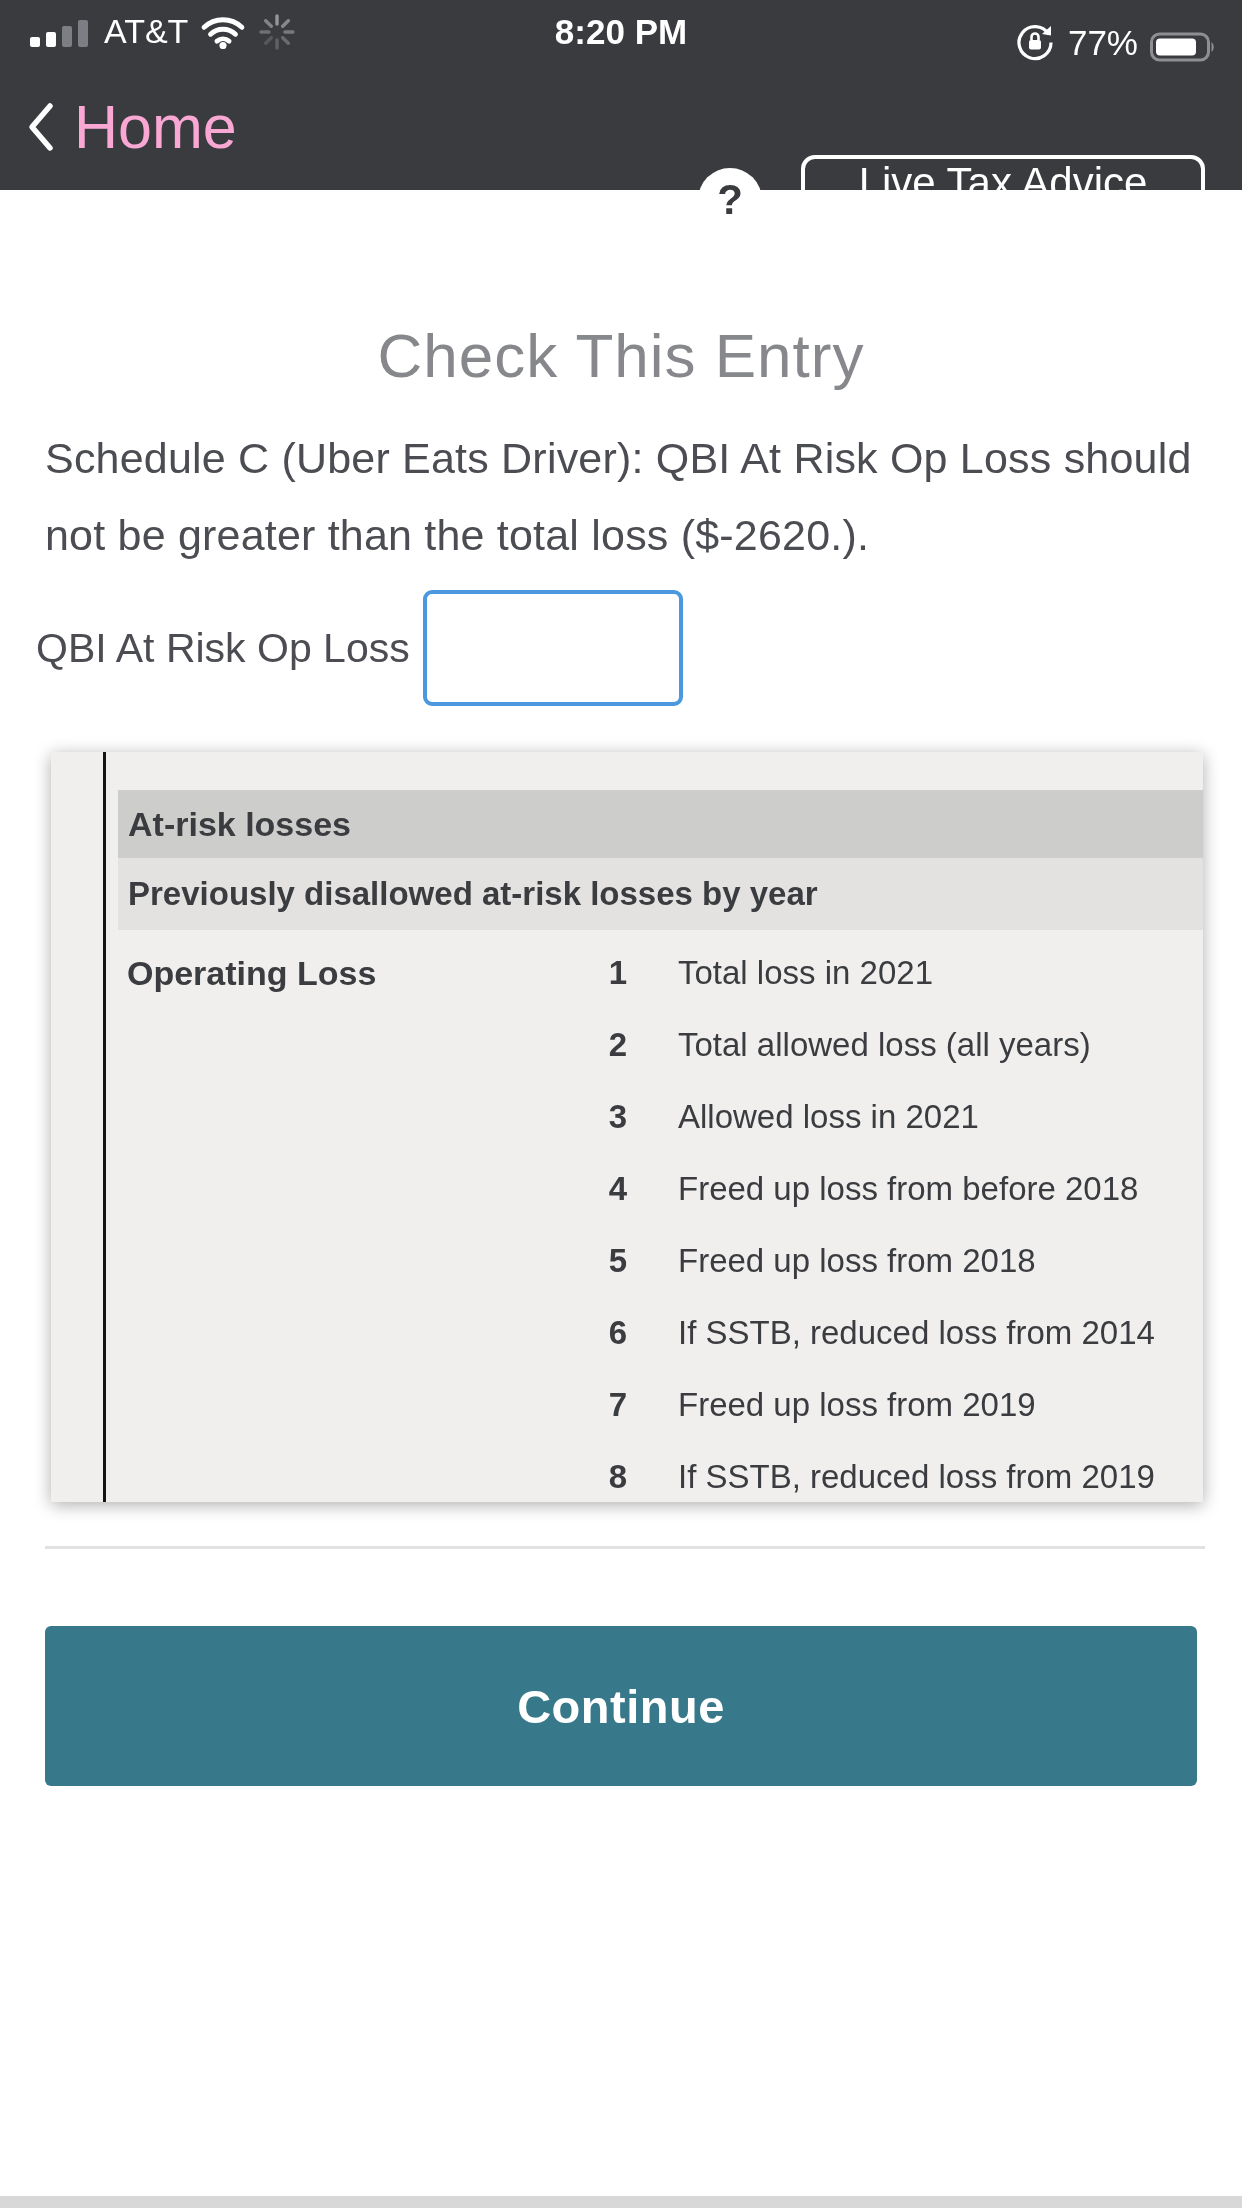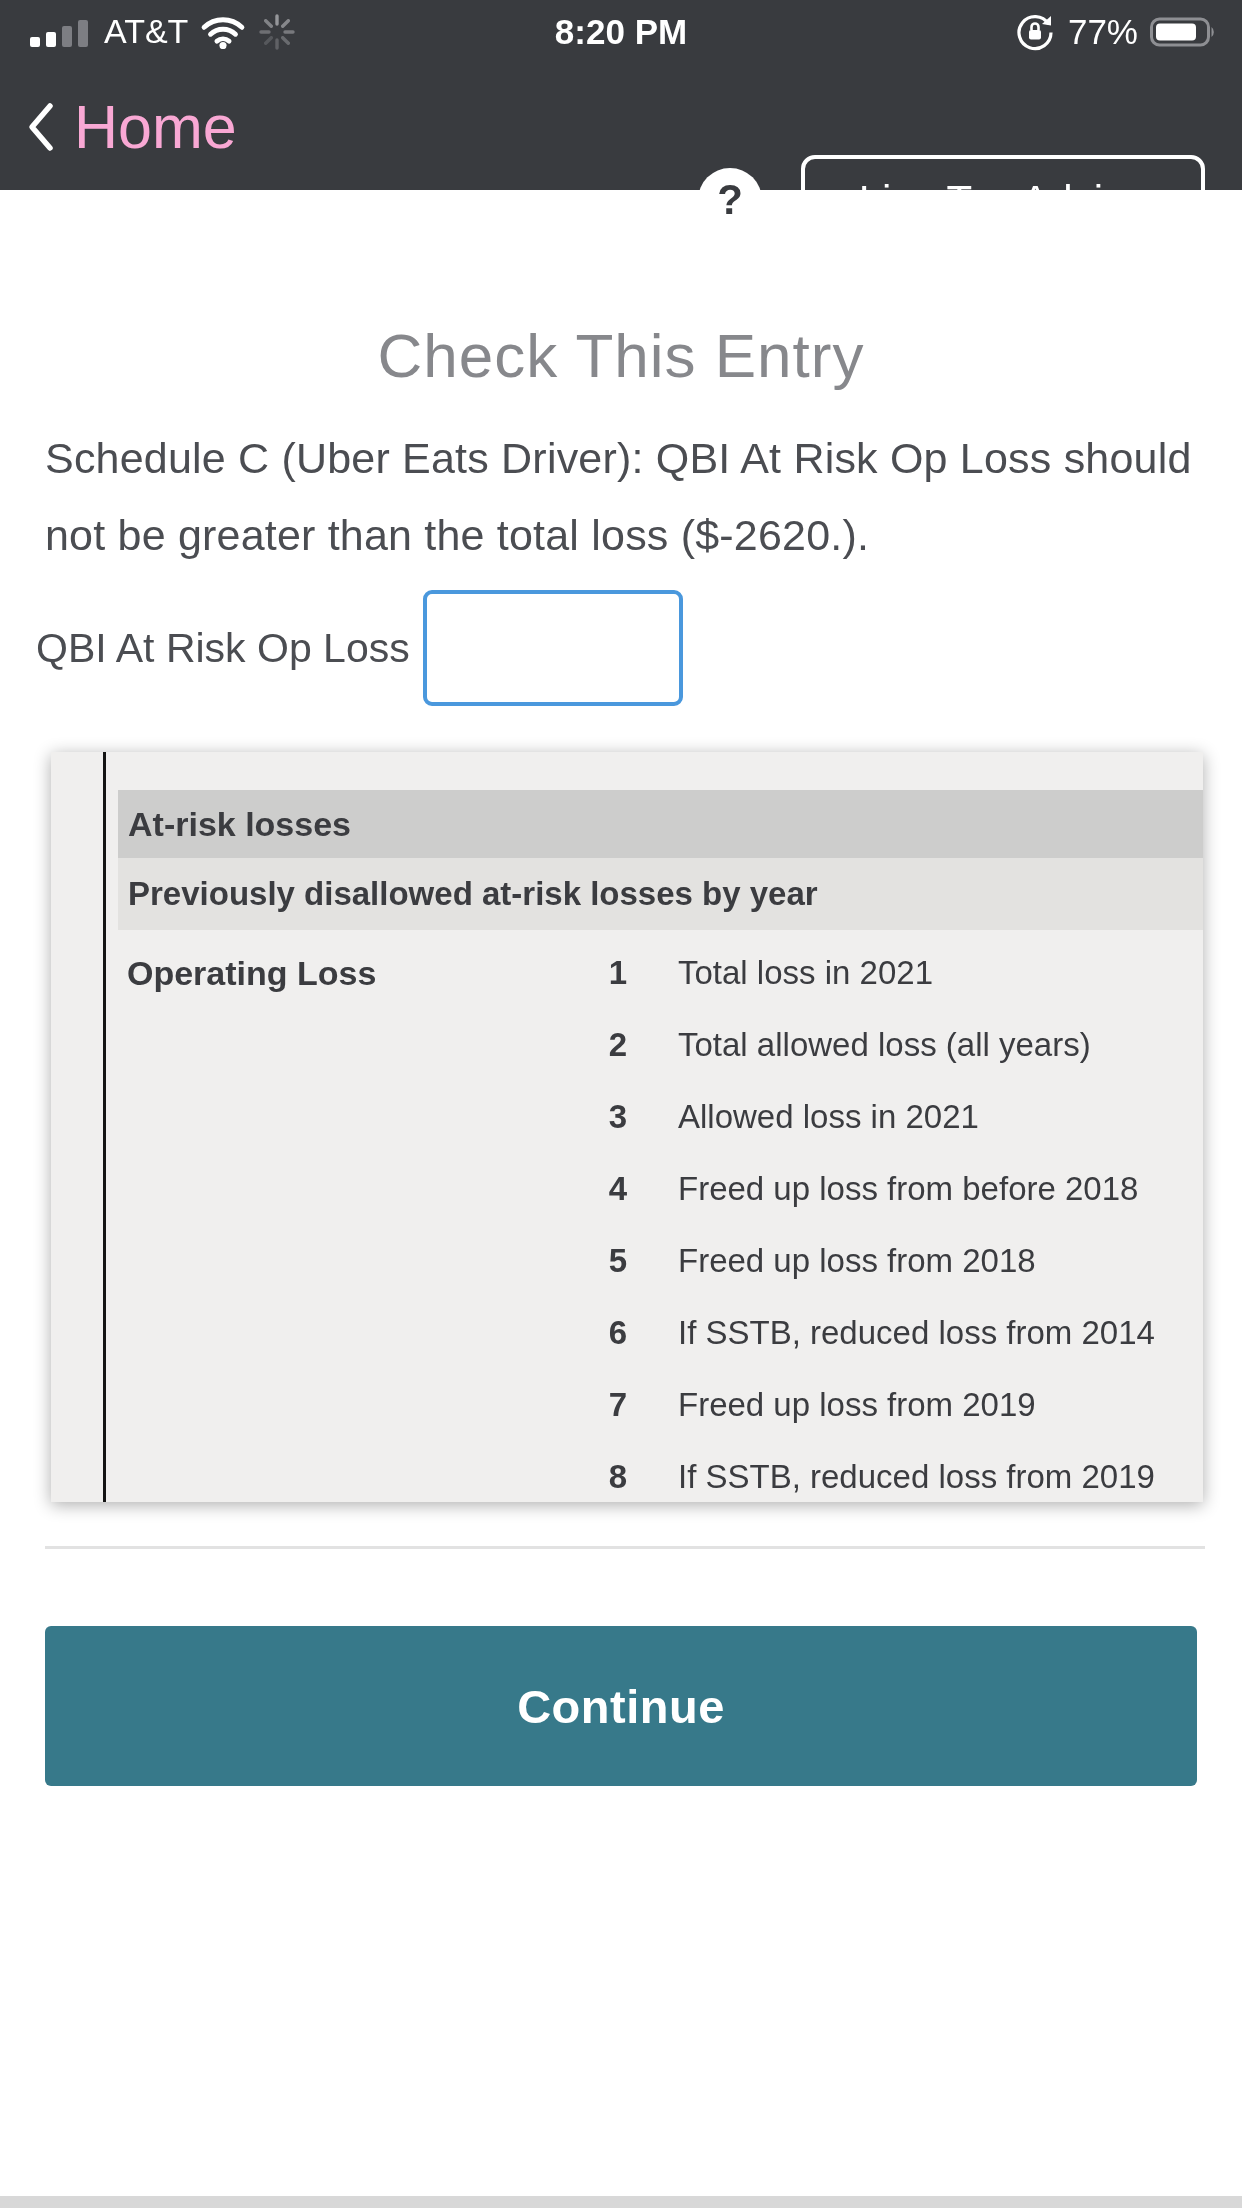--- a/index.html
+++ b/index.html
@@ -9,38 +9,38 @@
     -webkit-font-smoothing:antialiased;
   }
   
   .status-bar{
     position:absolute;left:0;top:0;width:1242px;height:63px;background:#393b3f;
     display:flex;align-items:center;color:#ffffff;
   }
   .sb-left{position:absolute;left:30px;top:0;height:63px;display:flex;align-items:center;gap:12px;}
   .sb-carrier{font-size:34px;color:#ffffff;}
   .sb-time{position:absolute;left:0;width:100%;text-align:center;font-size:35px;font-weight:bold;color:#ffffff;}
-  .sb-right{position:absolute;right:24px;top:0;height:63px;display:flex;align-items:center;gap:12px;}
+  .sb-right{position:absolute;right:24px;top:0;height:63px;display:flex;align-items:flex-end;gap:12px;}
   .sb-batt-pct{font-size:35px;color:#ffffff;}
   
   .nav-bar{
     position:absolute;left:0;top:63px;width:1242px;height:127px;background:#393b3f;
   }
   .back-button{
     position:absolute;left:26px;top:0;height:127px;display:flex;align-items:center;gap:18px;
     color:#ffffff;cursor:pointer;
   }
   .back-label{font-size:61px;color:#f9a8d4;}
   .help-button{
     position:absolute;left:696px;top:104px;width:68px;height:72px;cursor:pointer;
   }
   .advice-button{
     position:absolute;left:801px;top:92px;width:404px;height:92px;box-sizing:border-box;
     border:4px solid #ffffff;border-radius:14px;background:transparent;
-    display:flex;align-items:center;justify-content:center;cursor:pointer;
+    display:flex;align-items:flex-start;justify-content:center;cursor:pointer;
   }
   .advice-label{font-size:42px;color:#ffffff;}
   
   .page-title{
     position:absolute;left:0;top:278px;width:1242px;text-align:center;
     font-size:62px;font-weight:300;color:#87888c;letter-spacing:1px;
   }
   .message{
     position:absolute;left:45px;top:420px;width:1160px;color:#4b4d52;
     font-size:43px;font-weight:300;letter-spacing:0.2px;

